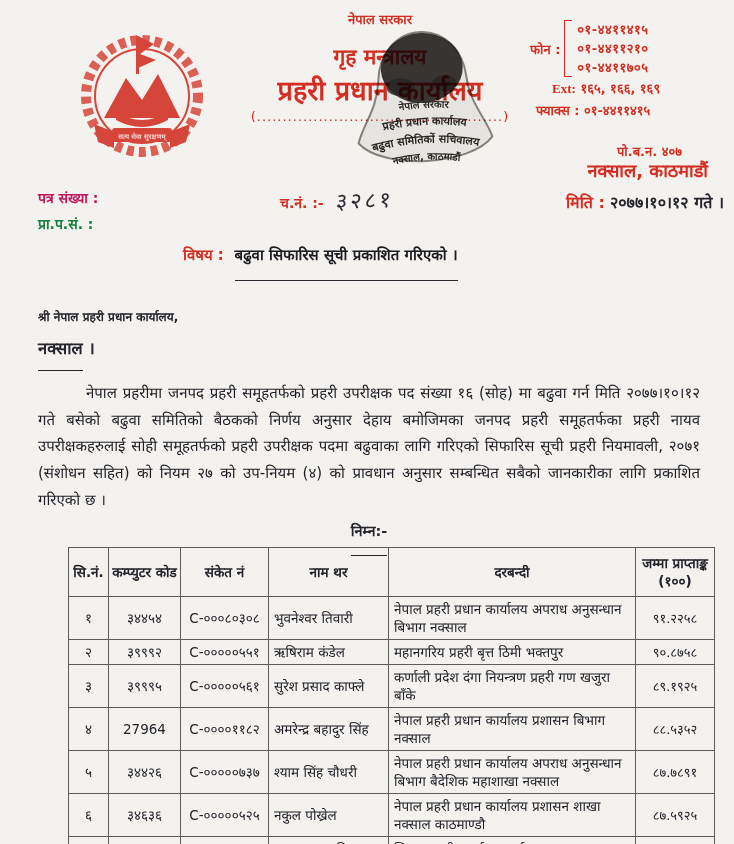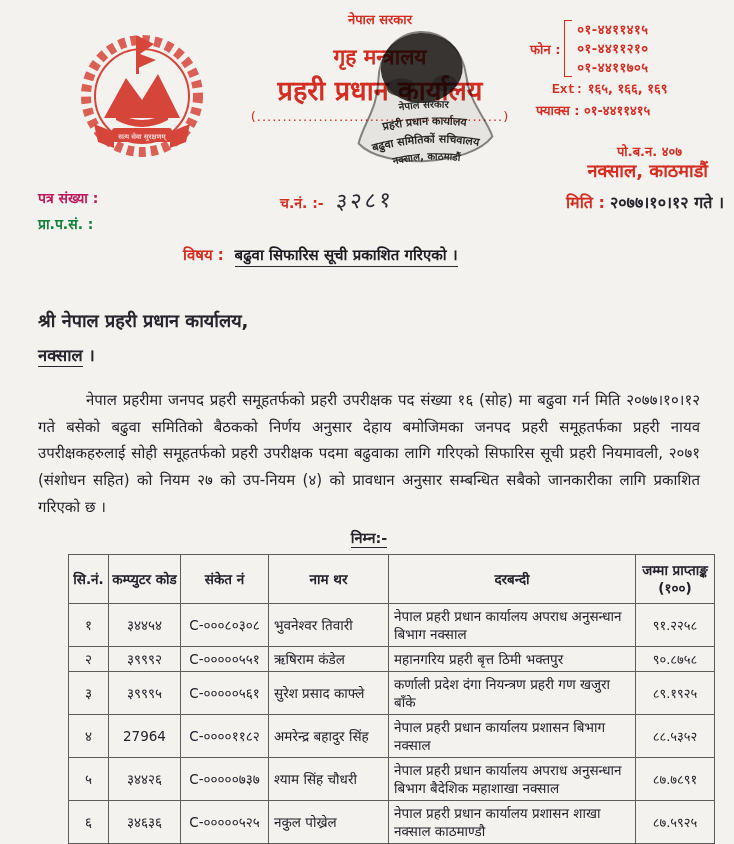--- a/index.html
+++ b/index.html
@@ -17,45 +17,45 @@
   .office{color:#d42d22;font-weight:bold;font-size:27px;margin-top:1px;}
   .section{color:#9b2226;font-weight:bold;font-size:16px;margin-top:9px;}
   .dotline{color:#d42d22;font-size:13px;letter-spacing:1px;margin-top:1px;white-space:nowrap;}
   .stamp{position:absolute;left:318px;top:26px;width:212px;height:170px;transform:rotate(-3deg);mix-blend-mode:multiply;opacity:.93;}
   .contact{position:absolute;right:8px;top:20px;width:196px;font-size:13px;color:#d42d22;font-weight:bold;}
   .phone-row{display:flex;align-items:center;}
   .phone-label{margin-right:4px;}
   .bracket{width:7px;align-self:stretch;border-left:1.5px solid #d42d22;border-top:1.5px solid #d42d22;border-bottom:1.5px solid #d42d22;margin-right:5px;}
   .phone-list div{line-height:19px;letter-spacing:.5px;}
   .ext-row{margin-top:2px;padding-left:22px;}
-  .ext-row .lat{font-family:Liberation Mono, monospace;}
+  .ext-row .lat{font-family:Liberation Serif, serif;}
   .fax-row{margin-top:4px;padding-left:6px;}
   .pobox{position:absolute;right:52px;top:142px;font-size:13px;color:#d42d22;font-weight:bold;}
   .city{position:absolute;right:26px;top:158px;font-size:18px;color:#d42d22;font-weight:bold;}
   .dateline{position:absolute;right:10px;top:191px;font-size:16px;}
   .dateline .lbl{color:#d42d22;font-weight:bold;}
   .dateline .val{color:#26242c;font-weight:bold;}
   
   .letter-no{position:absolute;left:38px;top:188px;color:#be185d;font-weight:bold;font-size:14px;}
   .prapasa{position:absolute;left:38px;top:214px;color:#15803d;font-weight:bold;font-size:14px;}
   .refline{position:absolute;left:280px;top:184px;font-size:14px;}
   .refline .lbl{color:#d42d22;font-weight:bold;}
   .handwrite{display:inline-block;color:#2d2b33;font-size:22px;letter-spacing:3px;transform:rotate(-2deg) skewX(-6deg);margin-left:8px;}
   
   .subject{position:absolute;left:183px;top:244px;font-size:15px;}
   .subject .lbl{color:#d42d22;font-weight:bold;margin-right:6px;}
-  .subject .txt{color:#1d1c22;font-weight:600;border-bottom:1.3px solid #2a2a30;padding-bottom:2px;}
+  .subject .txt{color:#1d1c22;font-weight:600;border-bottom:1.3px solid #2a2a30;padding-bottom:16px;}
   
   .letter-body{position:absolute;left:38px;top:308px;width:662px;}
-  .addressee{font-weight:bold;font-size:18px;}
+  .addressee{font-weight:bold;font-size:12px;}
   .place{font-weight:bold;font-size:16.5px;margin-top:11px;}
-  .place .u{border-bottom:1.4px solid #26242c;padding-bottom:1px;}
+  .place .u{border-bottom:1.4px solid #26242c;padding-bottom:12px;}
   .para{margin-top:21px;font-size:15px;line-height:1.78;text-align:justify;text-indent:48px;color:#1f1e26;}
   .nimna{text-align:center;font-weight:bold;font-size:14.5px;margin-top:7px;}
-  .nimna span{border-bottom:1.3px solid #26242c;padding-bottom:1px;text-align:right;}
+  .nimna span{border-bottom:1.3px solid #26242c;padding-bottom:16px;text-align:right;}
   
   table.promo{border-collapse:collapse;margin:7px 0 0 30px;width:646px;table-layout:fixed;font-size:13.5px;color:#23222b;}
   table.promo th,table.promo td{border:1px solid #5c5c5c;padding:3px 5px;vertical-align:middle;}
   table.promo th{font-weight:bold;font-size:13.5px;text-align:center;padding:6px 2px;}
   col.w0{width:40px}col.w1{width:72px}col.w2{width:88px}col.w3{width:120px}col.w4{width:247px}col.w5{width:79px}
   table.promo td.c0,table.promo td.c1,table.promo td.c2,table.promo td.c5{text-align:center;}
   table.promo td.c3,table.promo td.c4{text-align:left;}
   table.promo td.c5{font-size:13px;}
 </style>
 </head>

